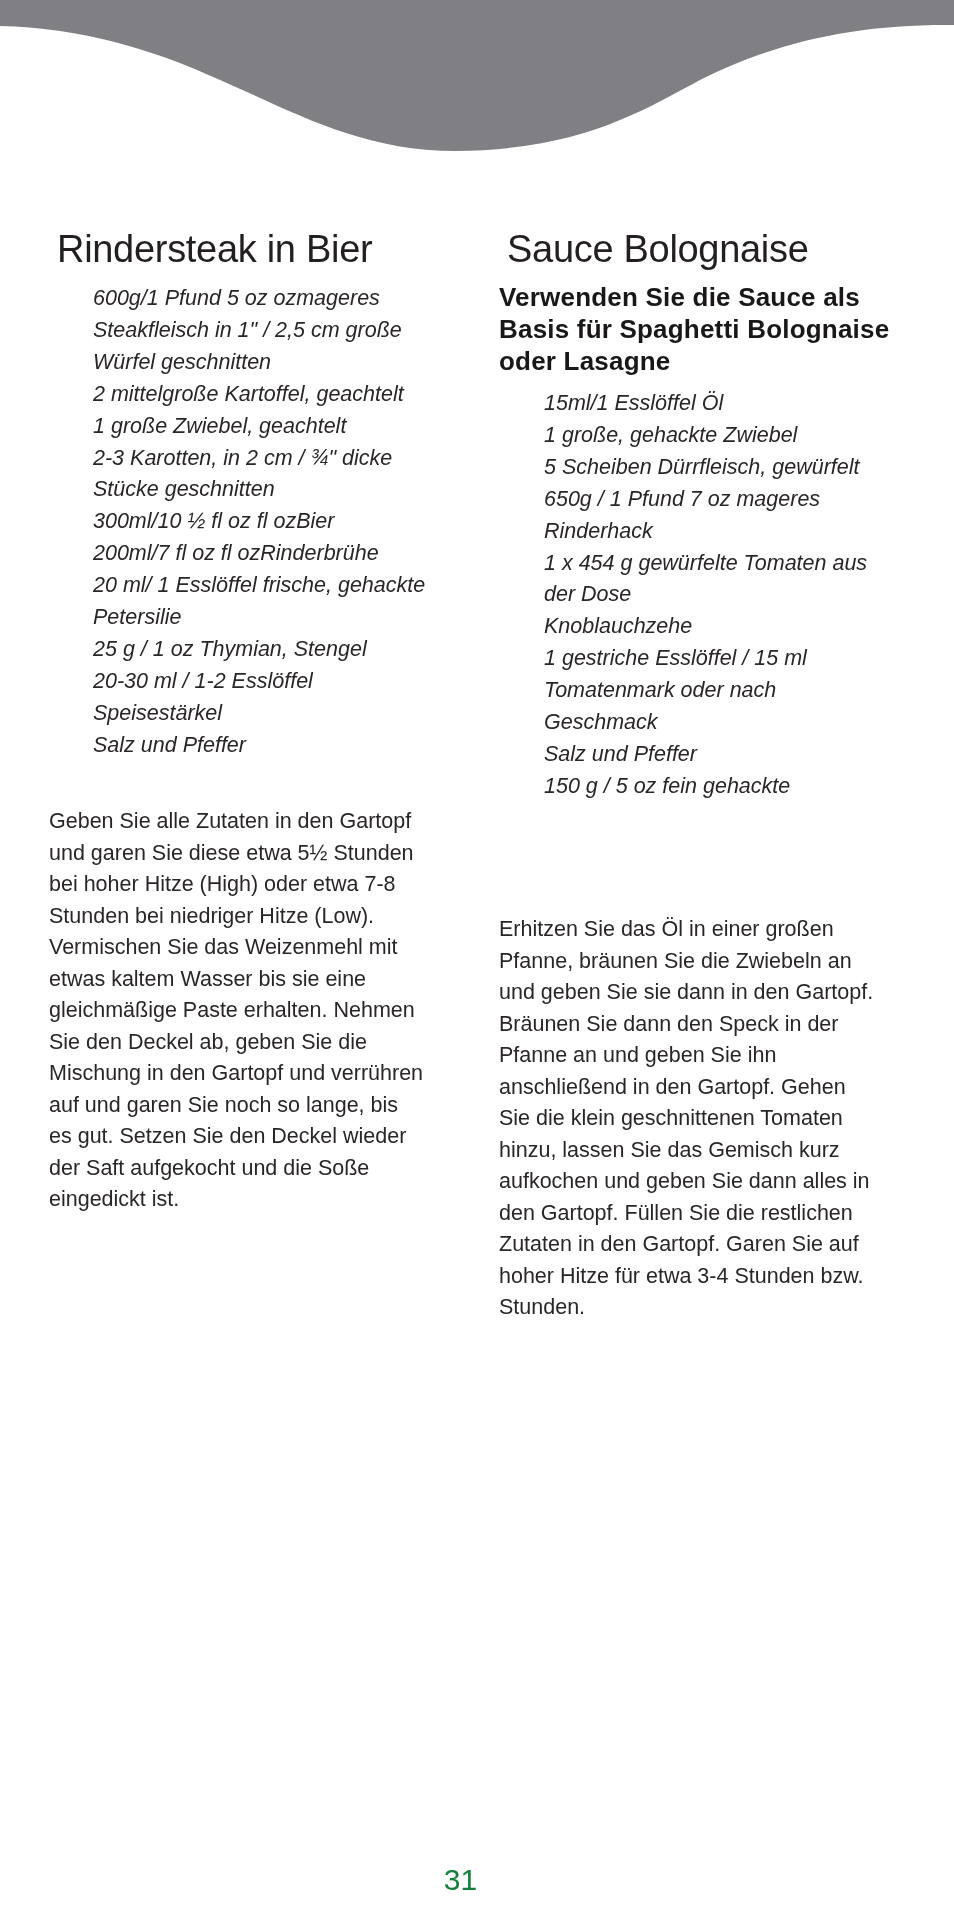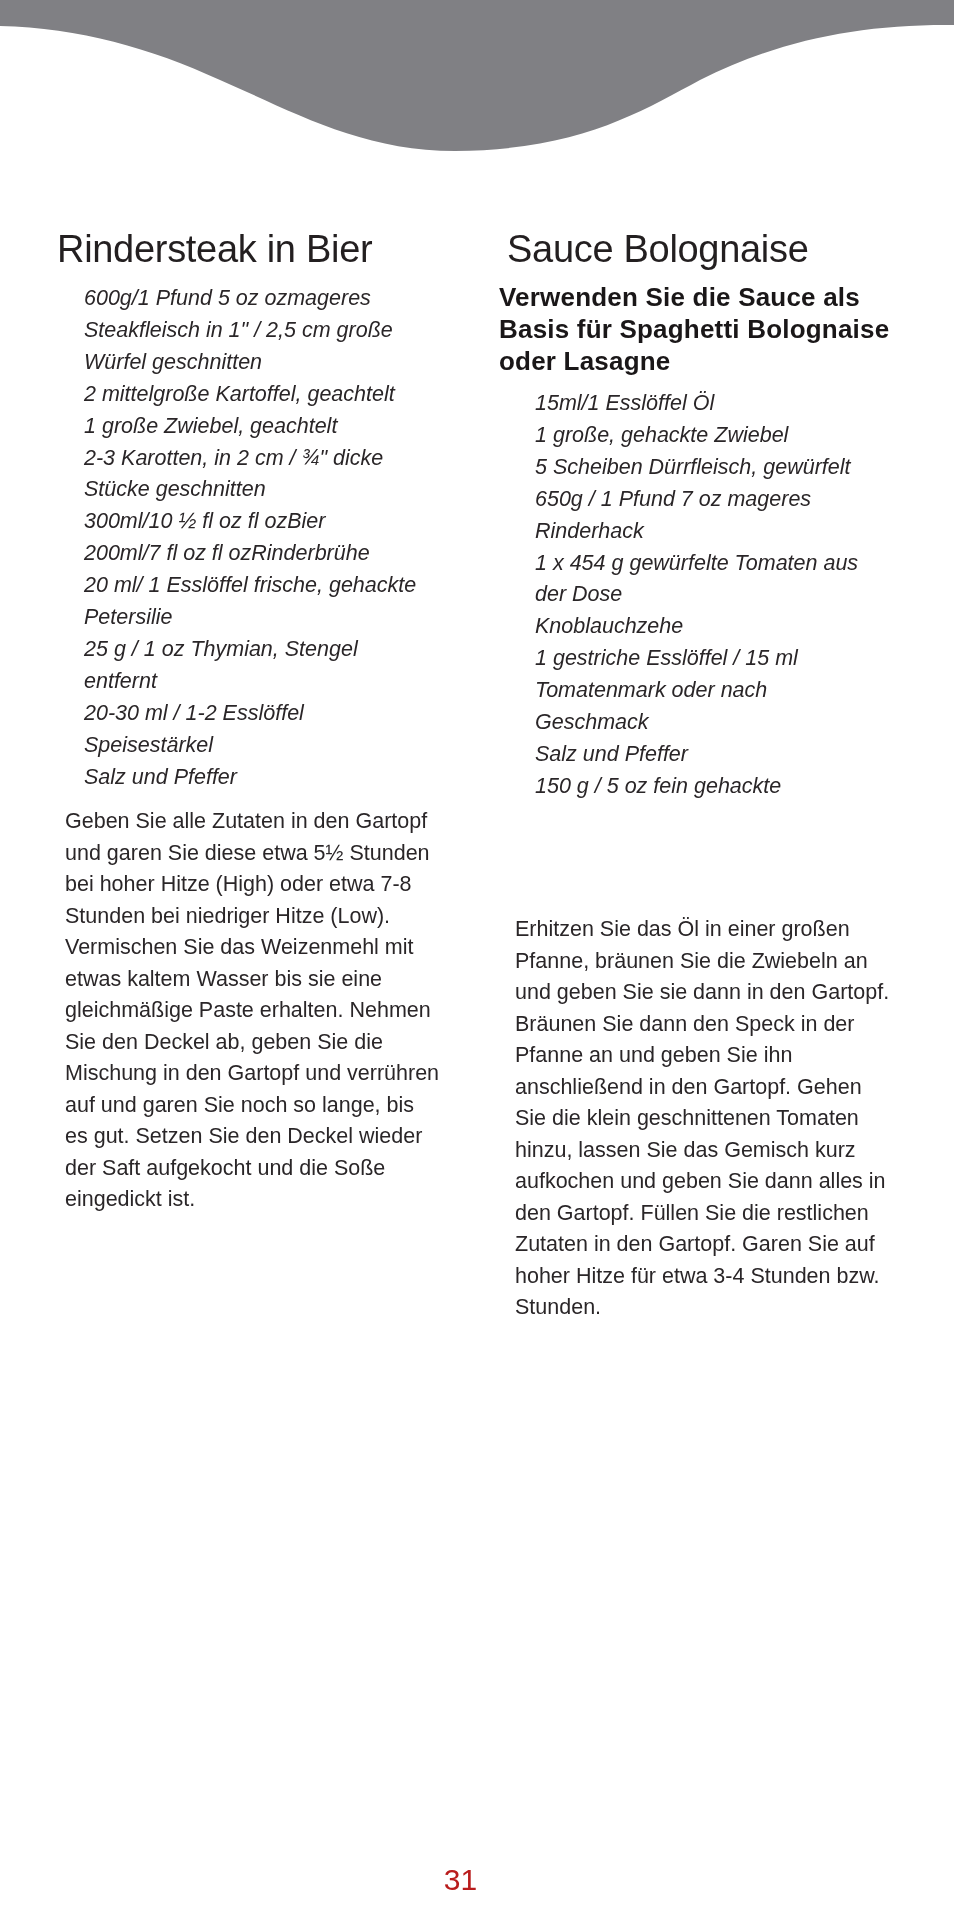--- a/index.html
+++ b/index.html
@@ -18,33 +18,33 @@
   }
   .subtitle {
     position: absolute; left: 0; top: 282px; margin: 0;
     font-size: 26px; font-weight: bold; line-height: 31.8px; color: #1a1718;
     letter-spacing: 0.2px;
   }
   .ingredients {
     position: absolute; margin: 0; padding: 0; list-style: none;
     font-style: italic; font-size: 21.5px; line-height: 31.9px; color: #2a2628;
   }
-  .ingredients li { white-space: nowrap; }
+  .ingredients li { white-space: nowrap; margin-left: 9px; }
   .col-left .ingredients { left: 35px; top: 283px; }
   .col-right .ingredients { left: 36px; top: 388px; }
   .para {
-    position: absolute; left: 16px; margin: 0;
+    position: absolute; left: 0; margin: 0;
     font-size: 21.5px; line-height: 31.5px; color: #2a2628;
   }
   .para span { display: block; white-space: nowrap; }
   .col-left .para { top: 806px; }
   .col-right .para { top: 878px; margin-top: 36px; }
   .page-number {
     position: absolute; left: 0; width: 921px; top: 1860px; text-align: center;
-    font-size: 30px; line-height: 40px; color: #b91c1c;
+    font-size: 30px; line-height: 40px; color: #15803d;
   }
 </style>
 </head>
 <body>
 
 <svg class="wave" viewBox="0 0 954 160" xmlns="http://www.w3.org/2000/svg">
   <path fill="#808084" d="M0,0 L954,0 L954,25 C860,24 780,40 700,80 C640,112 580,150 455,151 C360,151 290,110 220,80 C150,48 80,28 0,26 Z"></path>
 </svg>
 
 <section class="col col-left">
@@ -55,21 +55,20 @@
     <li>Würfel geschnitten</li>
     <li>2 mittelgroße Kartoffel, geachtelt</li>
     <li>1 große Zwiebel, geachtelt</li>
     <li>2-3 Karotten, in 2 cm / ¾" dicke</li>
     <li>Stücke geschnitten</li>
     <li>300ml/10 ½  fl oz fl ozBier</li>
     <li>200ml/7 fl oz fl ozRinderbrühe</li>
     <li>20 ml/ 1 Esslöffel frische, gehackte</li>
     <li>Petersilie</li>
     <li>25 g / 1 oz Thymian, Stengel</li>
-    <li>entfernt</li>
     <li>20-30 ml / 1-2 Esslöffel</li>
     <li>Speisestärkel</li>
     <li>Salz und Pfeffer</li>
   </ul>
   <p class="para">
     <span>Geben Sie alle Zutaten in den Gartopf</span>
     <span>und garen Sie diese etwa 5½ Stunden</span>
     <span>bei hoher Hitze (High) oder etwa 7-8</span>
     <span>Stunden bei niedriger Hitze (Low).</span>
     <span>Vermischen Sie das Weizenmehl mit</span>

